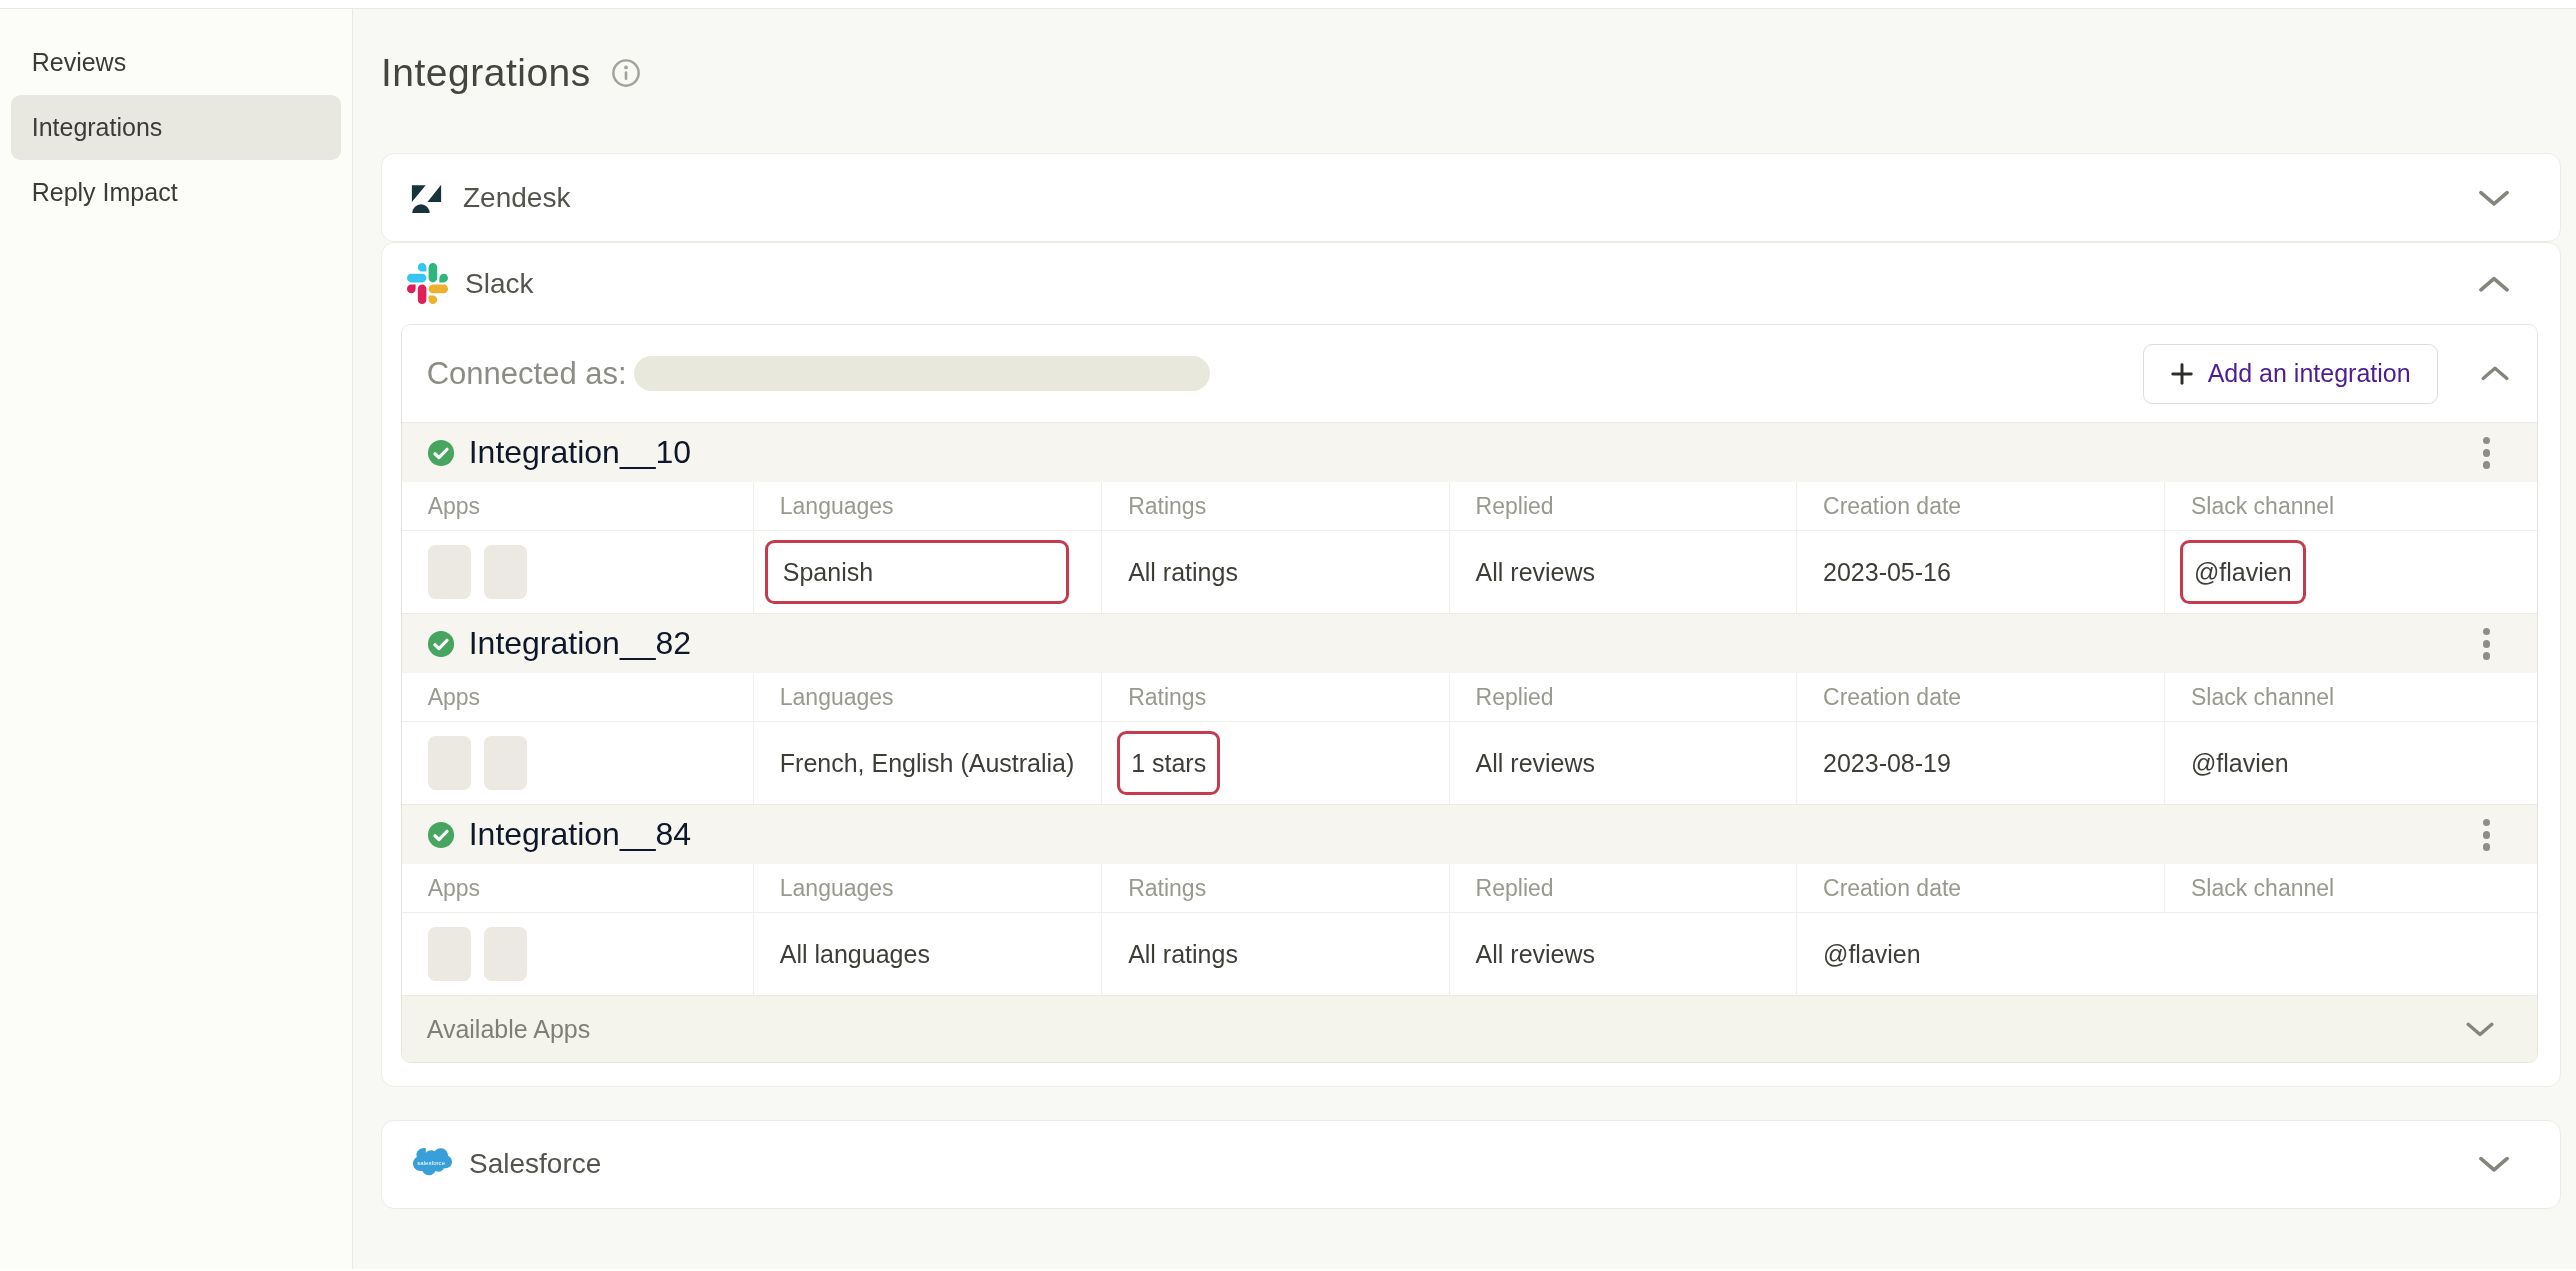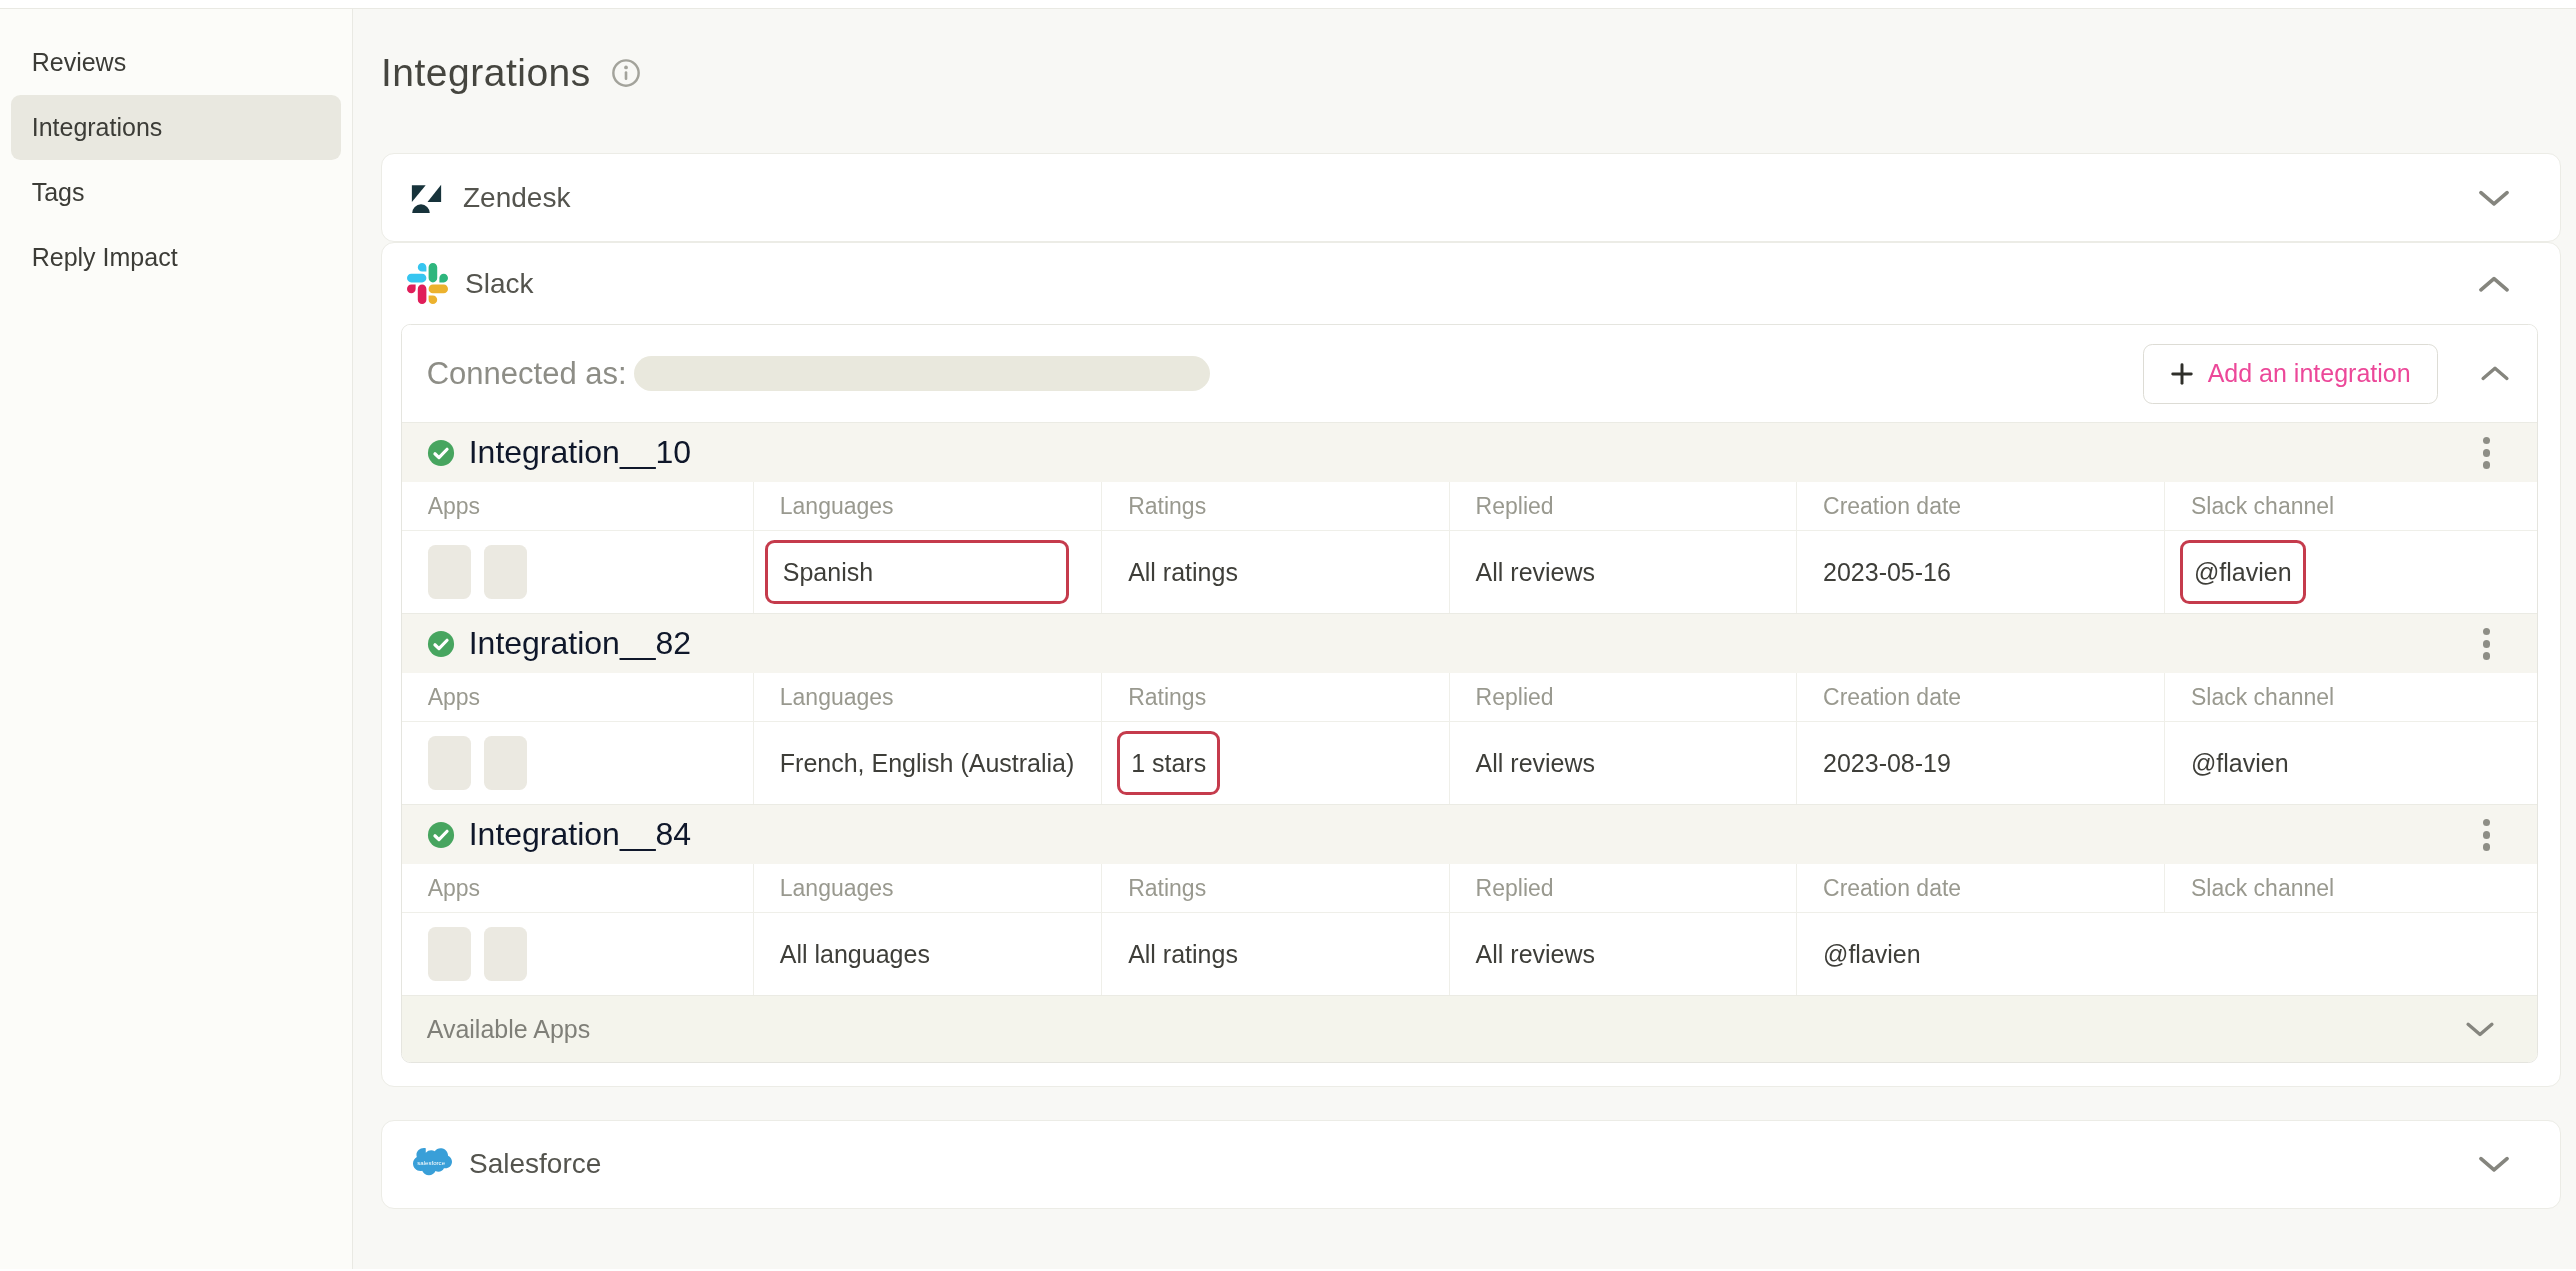--- a/index.html
+++ b/index.html
@@ -31,21 +31,21 @@
   
   .slack-header { height:81px; display:flex; align-items:center; padding:0 49px 0 25px; cursor:pointer; }
   .subpanel { margin:0 22.4px 23px 18.7px; border:1.9px solid #e5e5df; border-radius:9.3px; overflow:hidden; background:#fff; }
 
   .connected-row { height:97px; display:flex; align-items:center; padding:0 26px 0 25px; background:#fff; }
   .connected-label { font-size:31px; color:#8d8d86; }
   .redacted-pill { width:576px; height:35px; background:#e9e8dd; border-radius:17.7px; margin-left:7.5px; }
   .connected-right { margin-left:auto; display:flex; align-items:center; gap:41px; }
   .add-btn { height:60px; display:flex; align-items:center; gap:14px; padding:0 26px;
              background:#fff; border:1.9px solid #dddcd5; border-radius:9.3px;
-             font-size:25px; color:#ec4899; font-family:inherit; cursor:pointer; }
+             font-size:25px; color:#4c1d95; font-family:inherit; cursor:pointer; }
 
   .int-header { height:60px; background:#f6f5ef; border-top:1.9px solid #ebebe4; display:flex; align-items:center; padding:0 41px 0 25px; }
   .int-name { font-size:32px; color:#0f172a; margin-left:14px; }
   .kebab { margin-left:auto; display:flex; flex-direction:column; gap:4.7px; cursor:pointer; padding:5.6px; }
   .kebab i { width:7.5px; height:7.5px; border-radius:50%; background:#8e8e86; }
 
   .tbl { display:grid; grid-template-columns:378fr 374fr 373fr 373fr 395fr 399fr; }
   .th { height:49px; display:flex; align-items:center; padding-left:26px;
         font-size:23px; color:#99998f; border-bottom:1.9px solid #efefe9; border-right:1.9px solid #efefe9; }
   .th:nth-child(6) { border-right:none; }
@@ -69,21 +69,20 @@
 </head>
 <body>
 
 <div class="topline"></div>
 
 <div class="app">
 
   <div class="sidebar">
     <div class="nav-item">Reviews</div>
     <div class="nav-item active">Integrations</div>
-    <div class="nav-item">Tags</div>
     <div class="nav-item">Reply Impact</div>
   </div>
 
   <div class="main">
 
     <div class="page-header">
       <div class="page-title">Integrations</div>
       <span>
         <svg width="30" height="30" viewBox="0 0 32 32">
           <circle cx="16" cy="16" r="13.5" fill="none" stroke="#a3a39b" stroke-width="2.6"></circle>

